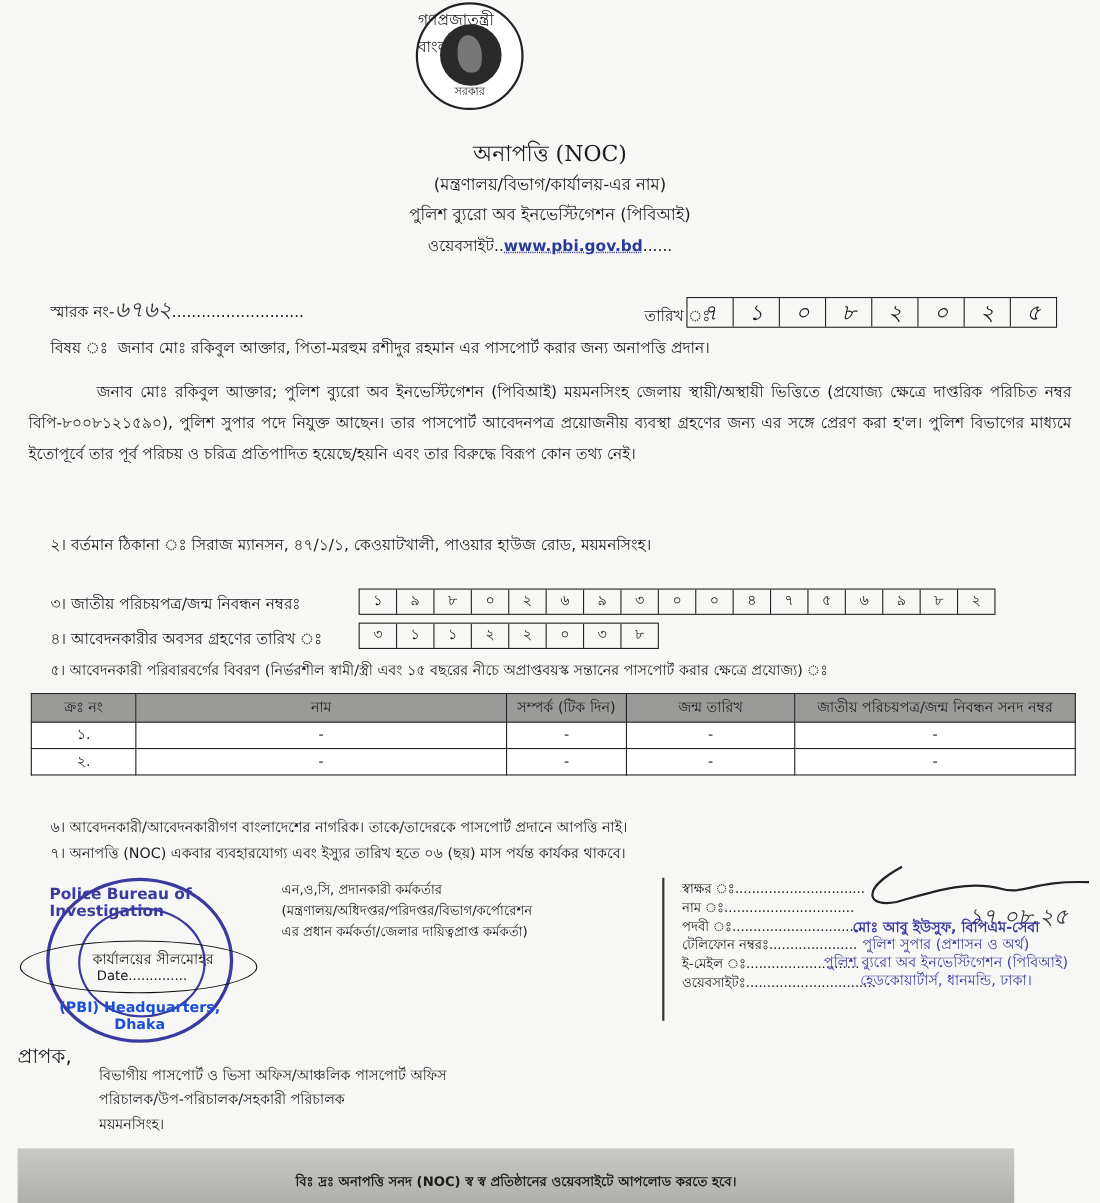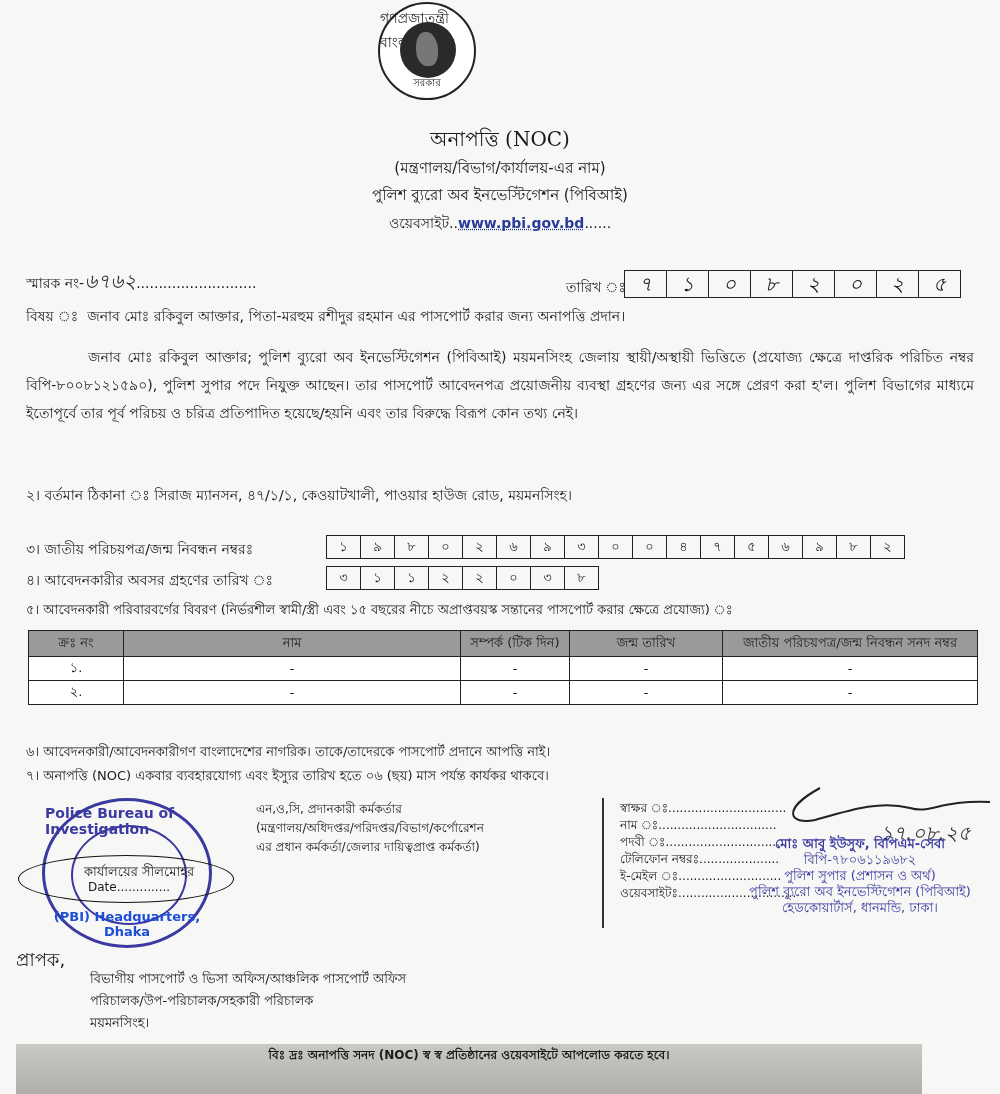--- a/index.html
+++ b/index.html
@@ -19,21 +19,21 @@
     background:#2a2a2a;
   }
   .emblem .map { position:absolute; left:36px; top:28px; width:22px; height:34px; background:#777; border-radius:40% 55% 35% 50%; }
   .emblem .ttop { position:absolute; left:0; right:0; top:3px; font-size:14px; text-align:left; }
   .emblem .tbot { position:absolute; left:0; right:0; bottom:6px; font-size:10px; text-align:center; }
   .h1 { left:0; width:1000px; top:124px; font-family:"DejaVu Serif", serif; font-size:20px; }
   .h2 { left:0; width:1000px; top:156px; font-size:15px; }
   .h3 { left:0; width:1000px; top:183px; font-size:15px; }
   .h4 { left:0; width:1000px; top:212px; font-size:14px; }
   .h4 .url { color:#2a3a9a; font-weight:bold; text-decoration:underline dotted; }
-  .line { font-size:14px; white-space:nowrap; }
+  .line { font-size:14px; white-space:nowrap;margin-left:20px; }
   .hand { color:#333; font-style:italic; font-size:20px; }
   .boxes { display:flex; border:1.5px solid #222; }
   .boxes span { display:block; border-right:1px solid #222; text-align:center; }
   .boxes span:last-child { border-right:none; }
   .datebox span { width:41px; height:26px; line-height:26px; font-size:20px; font-style:italic; }
   .nidbox span { width:33px; height:22px; line-height:22px; font-size:13px; }
   .para { left:26px; width:948px; font-size:14px; line-height:28px; text-align:justify; }
   table.fam { border-collapse:collapse; font-size:13px; }
   table.fam th { background:#9a9a98; color:#222; font-weight:normal; border:1px solid #222; padding:2px 6px; }
   table.fam td { border:1px solid #222; height:20px; text-align:center; background:#fff; }
@@ -45,21 +45,21 @@
   .seal .tt { position:absolute; left:0; right:0; top:4px; color:#3b3aa0; font-size:14px; text-align:left; font-weight:bold; }
   .seal .tb { position:absolute; left:0; right:0; bottom:6px; color:#1d4ed8; font-size:13px; text-align:center; font-weight:bold; }
   .oval { left:18px; top:855px; width:214px; height:46px; border-radius:50%; border:1.5px solid #111; }
   .sigblock { left:602px; top:798px; width:2px; height:130px; background:#333; }
   .siglines { left:620px; top:800px; font-size:12px; line-height:17px; }
   .inkblue { color:#3b3aa0; font-size:13px; }
   .footer-bar {
     left:16px; top:1044px; width:906px; height:50px;
     background:linear-gradient(180deg,#c9c9c6,#aeaeab);
   }
-  .footer-bar span { display:block; text-align:center; font-size:12px; font-weight:bold; padding-top:2px; }
+  .footer-bar span { display:block; text-align:center; font-size:12px; font-weight:bold; padding-top:2px;margin-top:19px; }
 </style>
 </head>
 <body>
 
 <div class="abs emblem">
   <div class="ttop">গণপ্রজাতন্ত্রী বাংলাদেশ</div>
   <div class="inner"></div>
   <div class="map"></div>
   <div class="tbot">সরকার</div>
 </div>
@@ -182,21 +182,20 @@
   <div><span>স্বাক্ষর ঃ</span><span>...............................</span></div>
   <div><span>নাম     ঃ</span><span>...............................</span></div>
   <div><span>পদবী  ঃ</span><span>...............................</span></div>
   <div><span>টেলিফোন নম্বরঃ</span><span>.....................</span></div>
   <div><span>ই-মেইল ঃ</span><span>...........................</span></div>
   <div><span>ওয়েবসাইটঃ</span><span>...............................</span></div>
 </div>
 <div class="abs hand" style="left:880px; top:818px; font-size:20px;">১৭.০৮.২৫</div>
 <div class="abs inkblue" style="left:720px; top:836px; line-height:16px; text-align:center; width:280px;">
   <div style="font-weight:bold;">মোঃ আবু ইউসুফ, বিপিএম-সেবা</div>
-  <div>বিপি-৭৮০৬১১৯৬৮২</div>
   <div>পুলিশ সুপার (প্রশাসন ও অর্থ)</div>
   <div>পুলিশ ব্যুরো অব ইনভেস্টিগেশন (পিবিআই)</div>
   <div>হেডকোয়ার্টার্স, ধানমন্ডি, ঢাকা।</div>
 </div>
 
 <div class="abs" style="left:16px; top:946px; font-size:18px;">প্রাপক,</div>
 <div class="abs" style="left:90px; top:968px; font-size:13px; line-height:22px;">
   <div>বিভাগীয় পাসপোর্ট ও ভিসা অফিস/আঞ্চলিক পাসপোর্ট অফিস</div>
   <div>পরিচালক/উপ-পরিচালক/সহকারী পরিচালক</div>
   <div>ময়মনসিংহ।</div>

